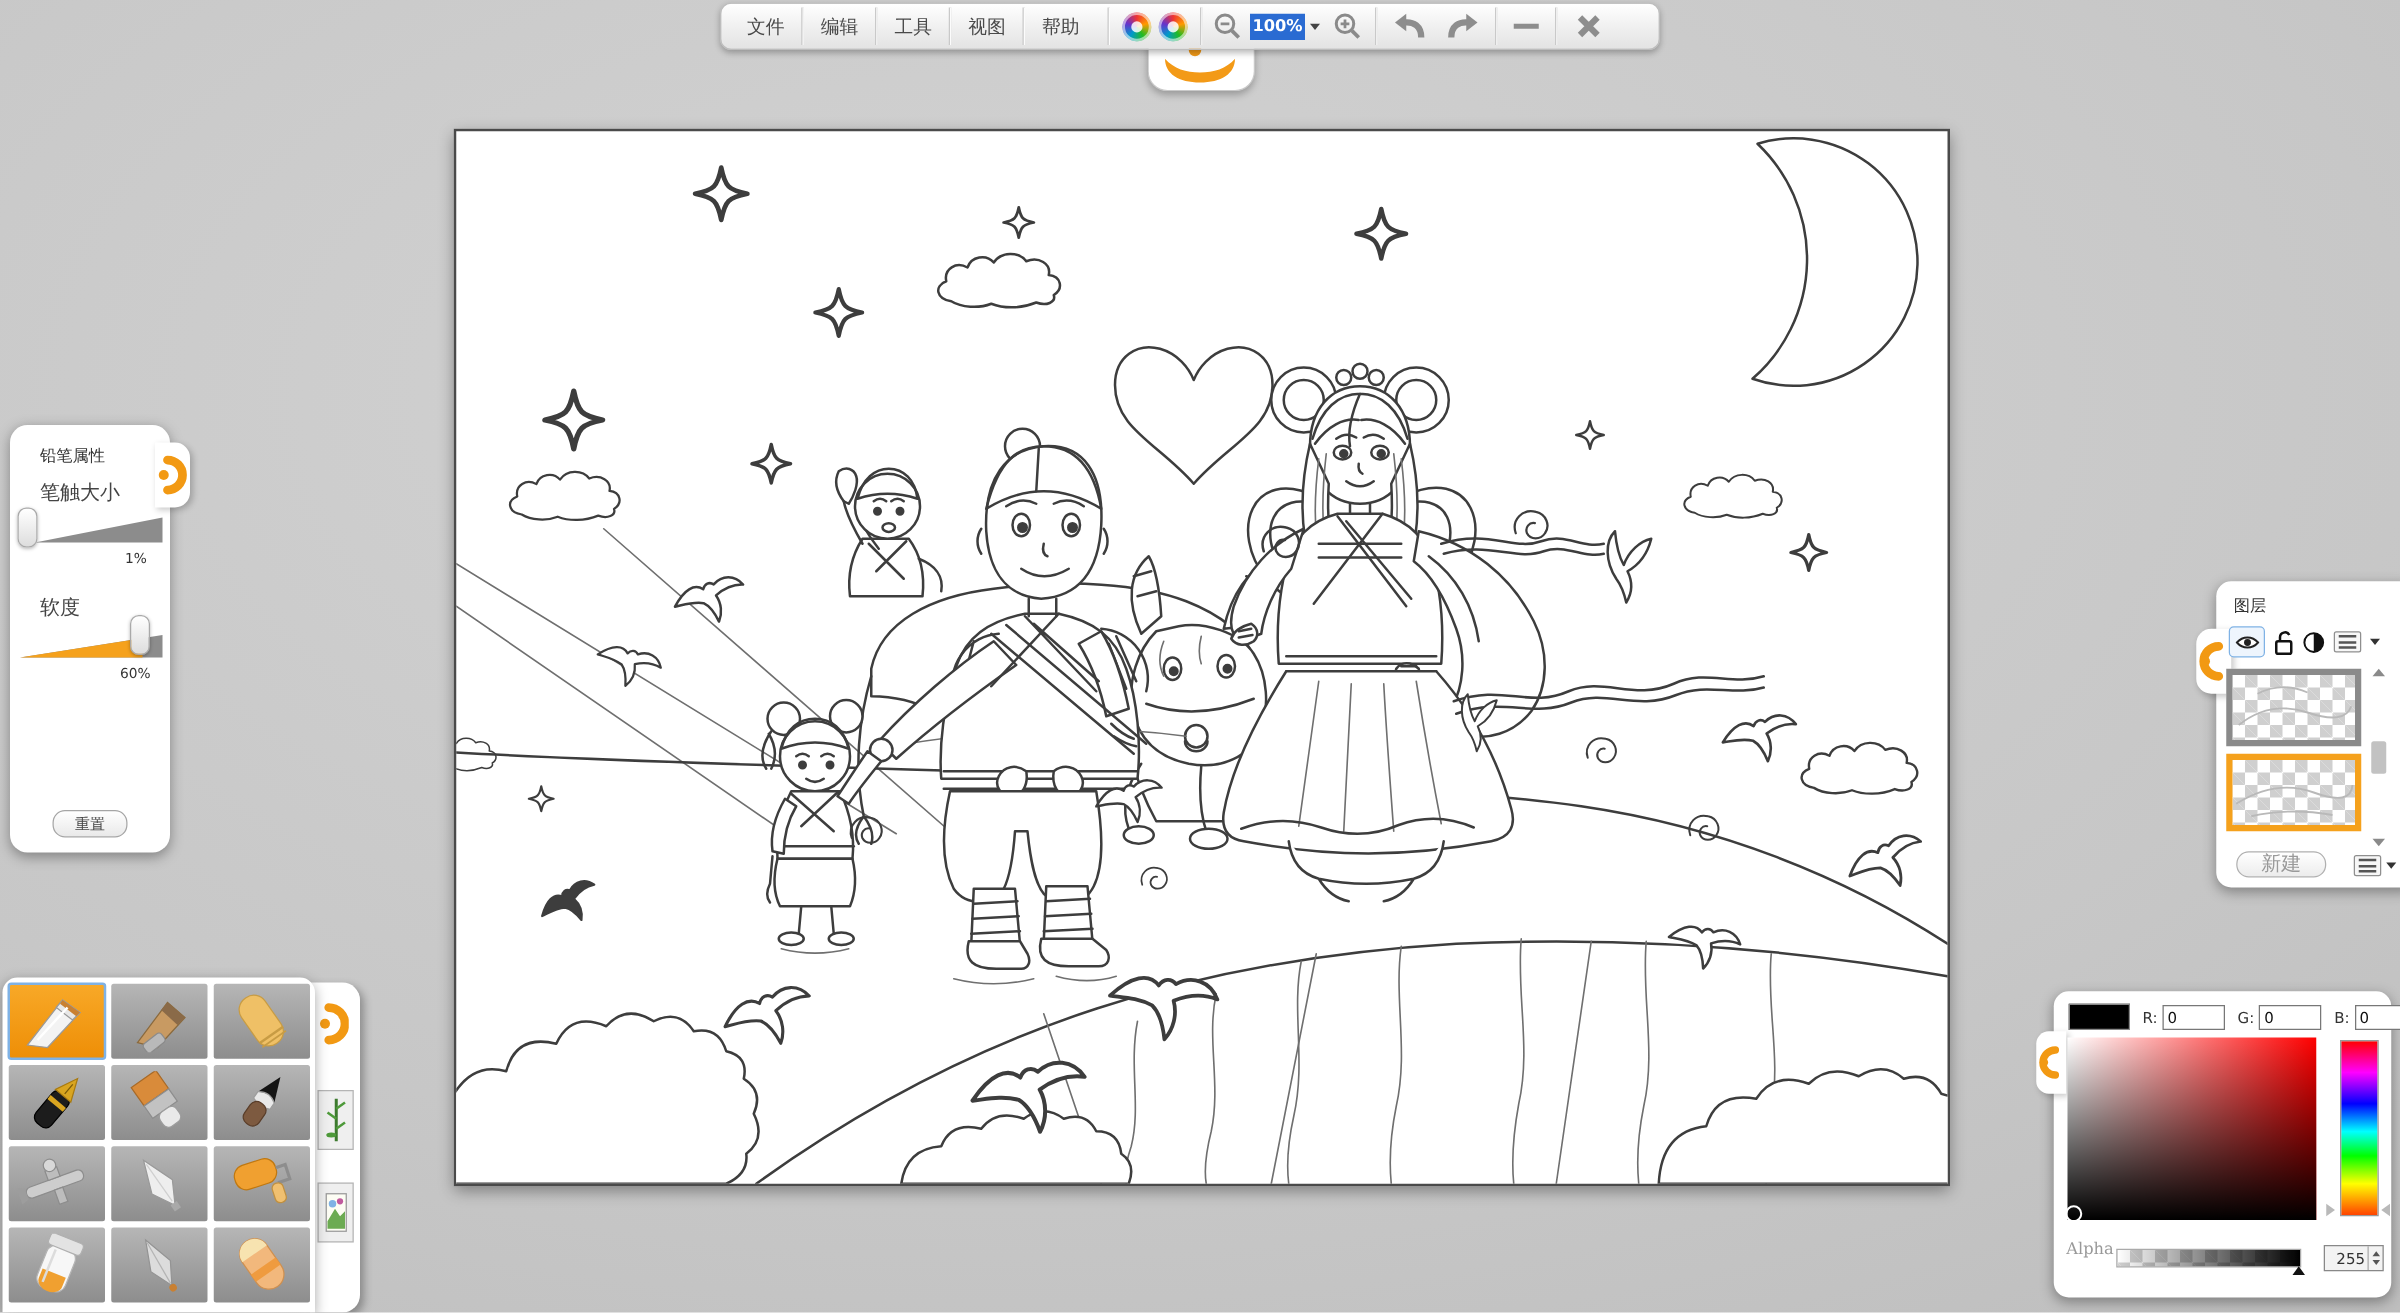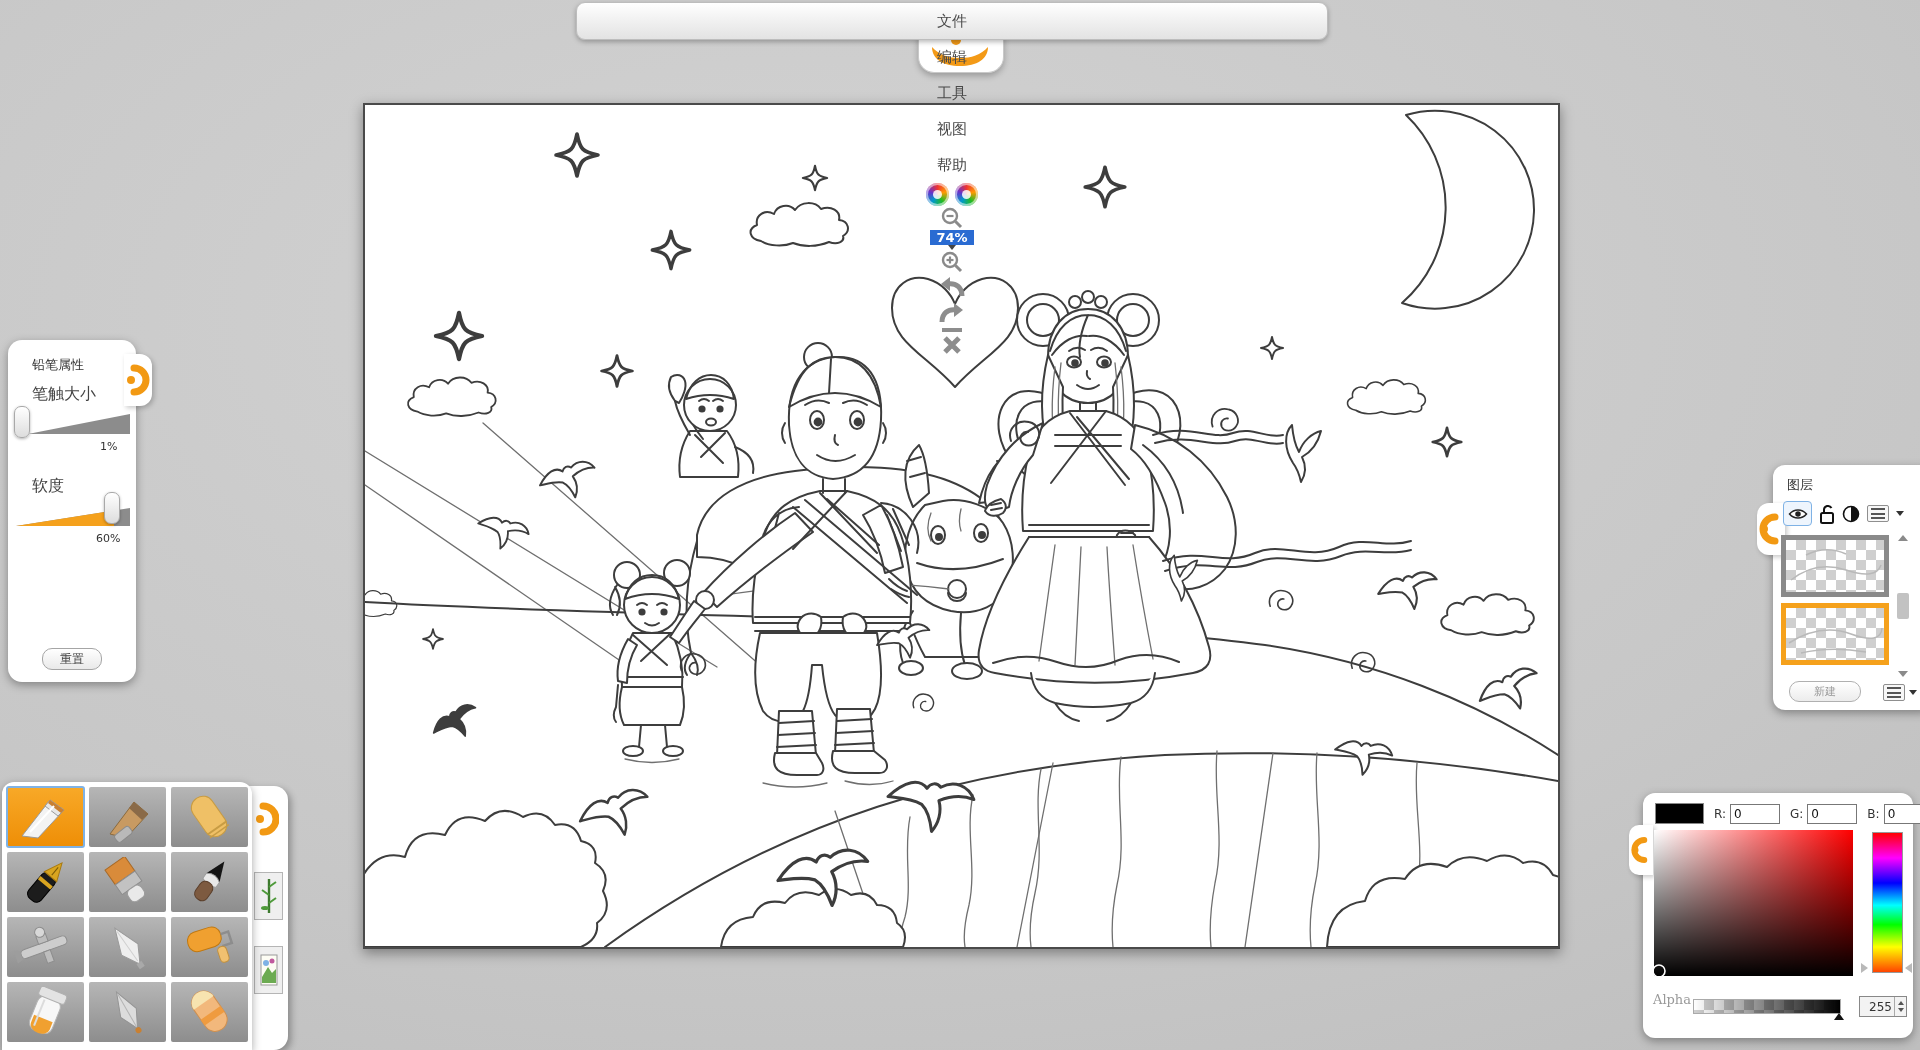--- a/index.html
+++ b/index.html
@@ -7,21 +7,21 @@
     width:1920px;height:1050px;overflow:hidden;position:relative;
     font-family:"DejaVu Sans","Liberation Sans",sans-serif;
     background:radial-gradient(130% 130% at 42% 30%, #d3d3d3 0%, #c7c7c7 45%, #b3b3b3 100%);
   }
   .panel{position:absolute;background:#fff;border-radius:14px;box-shadow:0 3px 10px rgba(0,0,0,.35);}
   
   .toolbar{
     position:absolute;left:576px;top:2px;width:752px;height:38px;border-radius:9px;
     background:linear-gradient(#ffffff,#efefef 55%,#e3e3e3);
     border:1px solid #bdbdbd;box-shadow:0 2px 5px rgba(0,0,0,.28);
-    display:flex;align-items:center;padding:0 10px;box-sizing:border-box;z-index:5;flex-direction:column;
+    display:flex;align-items:center;padding:0 10px;box-sizing:border-box;z-index:5;
   }
   .tb-menu{width:51px;text-align:center;font-size:15px;color:#4a4a4a;cursor:default;line-height:36px;}
   .tb-sep{width:1px;height:30px;background:#c9c9c9;border-right:1px solid #fcfcfc;margin:0 3px;}
   .tb-btn{display:flex;align-items:center;justify-content:center;height:36px;}
   .logo-badge{width:23px;height:23px;border-radius:50%;margin:0 3px;position:relative;
     background:conic-gradient(#e33,#f90,#2b2,#09c,#63c,#e33);box-shadow:inset 0 0 0 2px rgba(255,255,255,.55);}
   .logo-badge:after{content:"";position:absolute;left:7px;top:7px;width:9px;height:9px;border-radius:50%;background:#fff;opacity:.85;}
   .zoom-box{min-width:44px;height:21px;background:#2a6bd2;color:#fff;font-weight:bold;font-size:13px;
     display:flex;align-items:center;justify-content:center;margin:0 1px;}
   .caret{width:0;height:0;border-left:4px solid transparent;border-right:4px solid transparent;border-top:5px solid #444;}
@@ -57,21 +57,21 @@
   .eye-btn{width:27px;height:23px;border:1px solid #7fb2e5;border-radius:4px;background:#eef5fd;
     display:flex;align-items:center;justify-content:center;}
   .checker{background-image:
       linear-gradient(45deg,#cfcfcf 25%,transparent 25%,transparent 75%,#cfcfcf 75%),
       linear-gradient(45deg,#cfcfcf 25%,#ffffff 25%,#ffffff 75%,#cfcfcf 75%);
     background-size:20px 20px;background-position:0 0,10px 10px;background-color:#fff;}
   .layer-thumb{position:absolute;left:8px;width:108px;height:62px;box-sizing:border-box;}
   .lp-scroll{position:absolute;left:122px;top:70px;width:16px;height:142px;display:flex;flex-direction:column;align-items:center;justify-content:space-between;}
   .lp-thumbtrack{width:12px;height:26px;background:#c2c2c2;border-radius:2px;}
   .new-btn{position:absolute;left:16px;bottom:8px;width:70px;height:19px;border-radius:10px;border:1px solid #b0b0b0;
-    background:linear-gradient(#fff,#ececec);font-size:11px;color:#9a9a9a;display:flex;align-items:center;justify-content:center;}
+    background:linear-gradient(#fff,#ececec);font-size:16px;color:#9a9a9a;display:flex;align-items:center;justify-content:center;}
   .list-icon{width:22px;height:17px;border:1px solid #8f8f8f;border-radius:2px;background:#f7f7f7;
     display:flex;flex-direction:column;justify-content:space-evenly;padding:0 3px;box-sizing:border-box;}
   .list-icon i{display:block;height:2px;background:#555;}
   .tri-up{width:0;height:0;border-left:5px solid transparent;border-right:5px solid transparent;border-bottom:6px solid #8a8a8a;}
   .tri-dn{width:0;height:0;border-left:5px solid transparent;border-right:5px solid transparent;border-top:6px solid #8a8a8a;}
   
   .color-panel{left:1643px;top:793px;width:270px;height:245px;border-radius:12px;}
   .cp-row{position:absolute;top:10px;left:12px;display:flex;align-items:center;}
   .cp-swatch{width:47px;height:19px;background:#000;border:1px solid #888;}
   .cp-lab{font-size:12px;color:#333;margin:0 4px 0 10px;}
@@ -124,21 +124,21 @@
     <span class="logo-badge"></span>
   </div>
   <div class="tb-sep"></div>
   <div class="tb-btn" style="width:34px;">
     <svg width="24" height="24" viewBox="0 0 24 24">
       <circle cx="10" cy="10" r="7" stroke="#8a8a8a" stroke-width="2.4" fill="none"></circle>
       <line x1="6.5" y1="10" x2="13.5" y2="10" stroke="#8a8a8a" stroke-width="2.2"></line>
       <line x1="15.5" y1="15.5" x2="21" y2="21" stroke="#8a8a8a" stroke-width="3"></line>
     </svg>
   </div>
-  <div class="zoom-box">74%</div>
+  <div class="zoom-box">100%</div>
   <div class="caret-btn">
       <span class="caret"></span>
     </div>
   <div class="tb-btn" style="width:38px;">
     <svg width="24" height="24" viewBox="0 0 24 24">
       <circle cx="10" cy="10" r="7" stroke="#8a8a8a" stroke-width="2.4" fill="none"></circle>
       <line x1="6.5" y1="10" x2="13.5" y2="10" stroke="#8a8a8a" stroke-width="2.2"></line>
       <line x1="10" y1="6.5" x2="10" y2="13.5" stroke="#8a8a8a" stroke-width="2.2"></line>
       <line x1="15.5" y1="15.5" x2="21" y2="21" stroke="#8a8a8a" stroke-width="3"></line>
     </svg>

